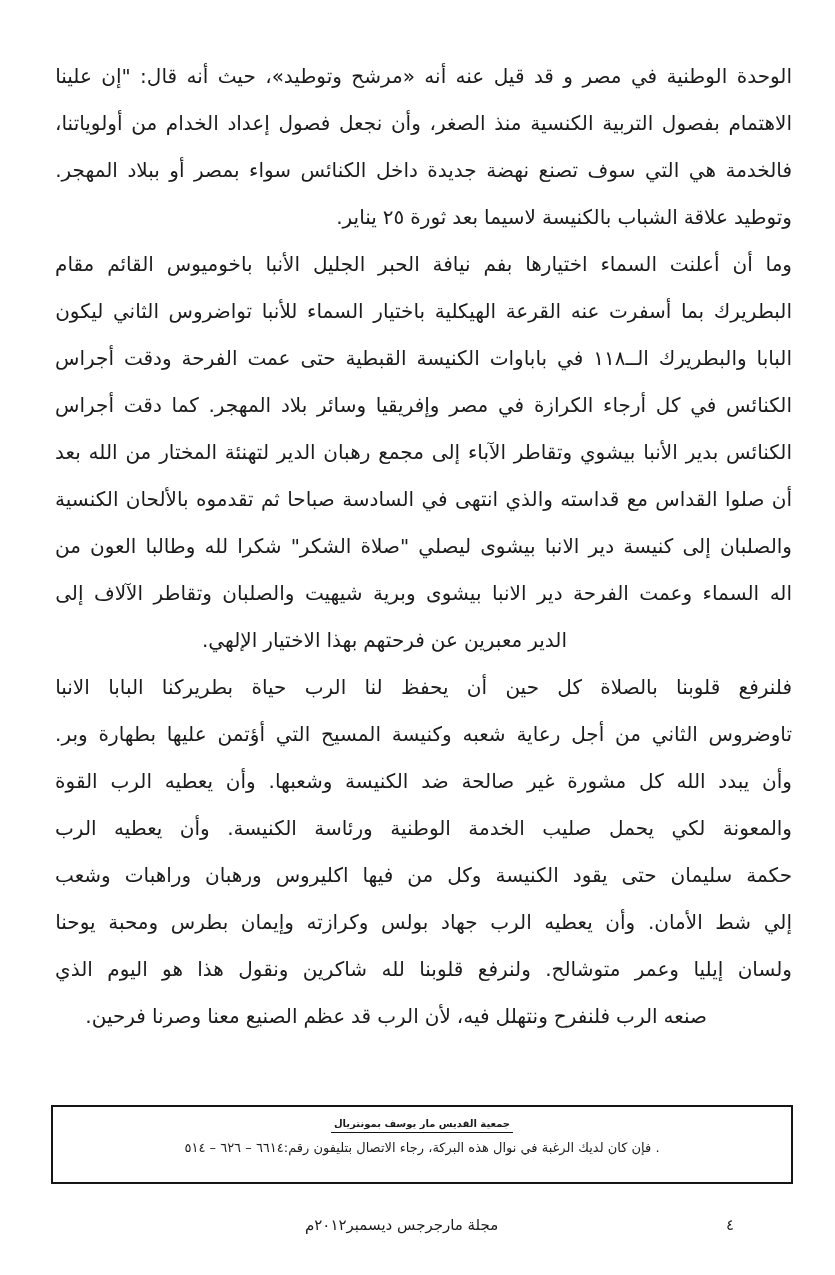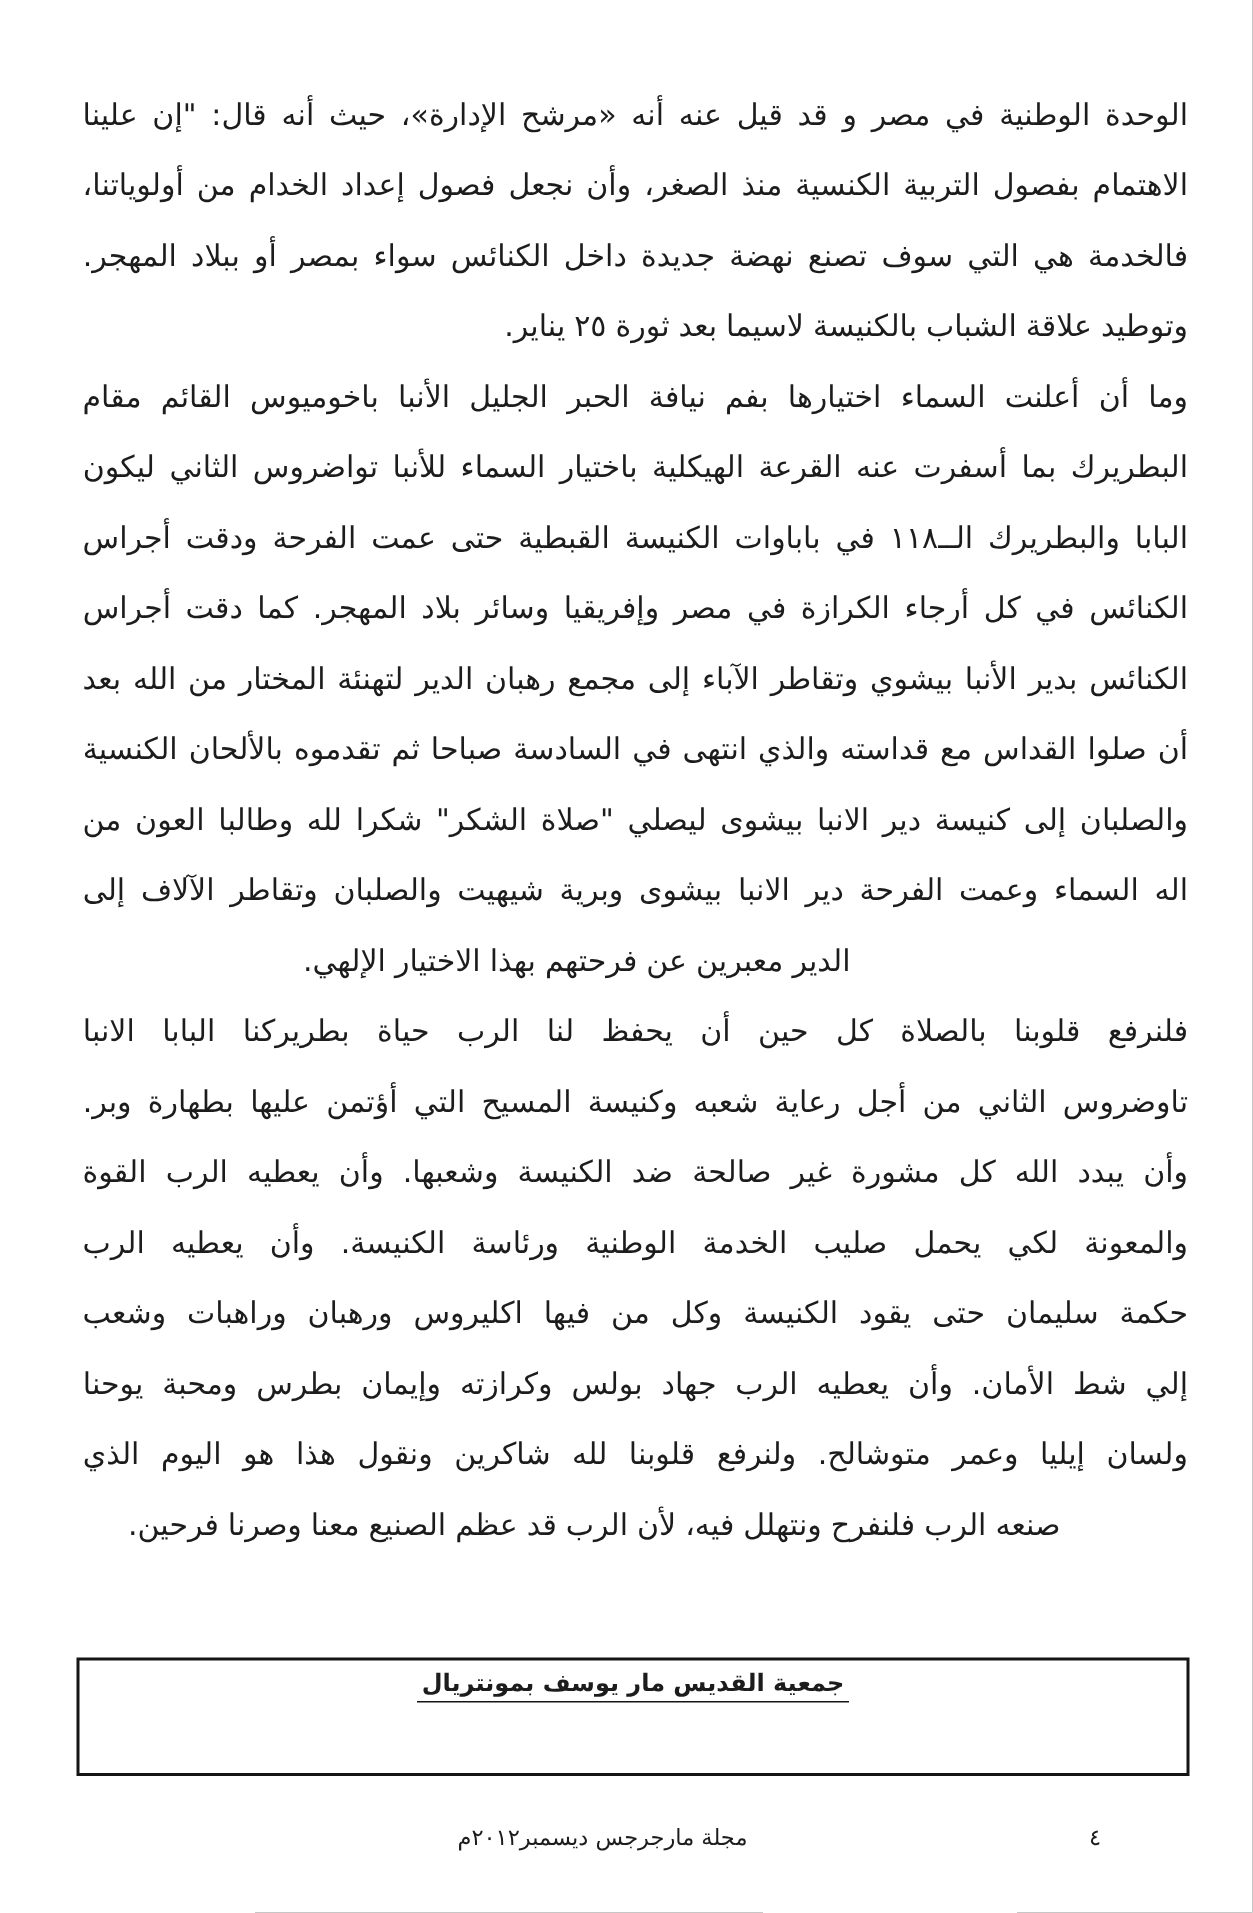--- a/index.html
+++ b/index.html
@@ -41,21 +41,21 @@
     left:51px; top:1105px;
     width:742px; height:79px;
     border:2px solid #151515;
     box-sizing:border-box;
     text-align:center;
     direction:rtl;
     padding-top:5px;
   }
   .box-title {
     display:inline-block;
-    font-size:16px;
+    font-size:10px;
     font-weight:bold;
     border-bottom:1.5px solid #151515;
     padding:0 3px 3px 3px;
   }
   .box-line {
     font-size:13px;
     margin-top:7px;
     direction:rtl;
   }
   
@@ -81,21 +81,21 @@
         <span>الوحدة</span>
         <span>الوطنية</span>
         <span>في</span>
         <span>مصر</span>
         <span>و</span>
         <span>قد</span>
         <span>قيل</span>
         <span>عنه</span>
         <span>أنه</span>
         <span>«مرشح</span>
-        <span>الإدارة»،</span>
+        <span>وتوطيد»،</span>
         <span>حيث</span>
         <span>أنه</span>
         <span>قال:</span>
         <span>"إن</span>
         <span>علينا</span>
       </div>
       <div class="line">
         <span>الاهتمام</span>
         <span>بفصول</span>
         <span>التربية</span>
@@ -386,19 +386,20 @@
         <span>معنا</span>
         <span>وصرنا</span>
         <span>فرحين.</span>
       </div>
     </div>
 
   <div class="info-box">
     <div>
       <span class="box-title">جمعية القديس مار يوسف بمونتريال</span>
     </div>
+    <div class="box-line">. فإن كان لديك الرغبة في نوال هذه البركة، رجاء الاتصال بتليفون رقم:٦٦١٤ – ٦٢٦ – ٥١٤</div>
   </div>
 
   <div class="journal-footer">مجلة مارجرجس ديسمبر٢٠١٢م</div>
 
   <div class="page-number">٤</div>
 
 </div>
 
 </body></html>

